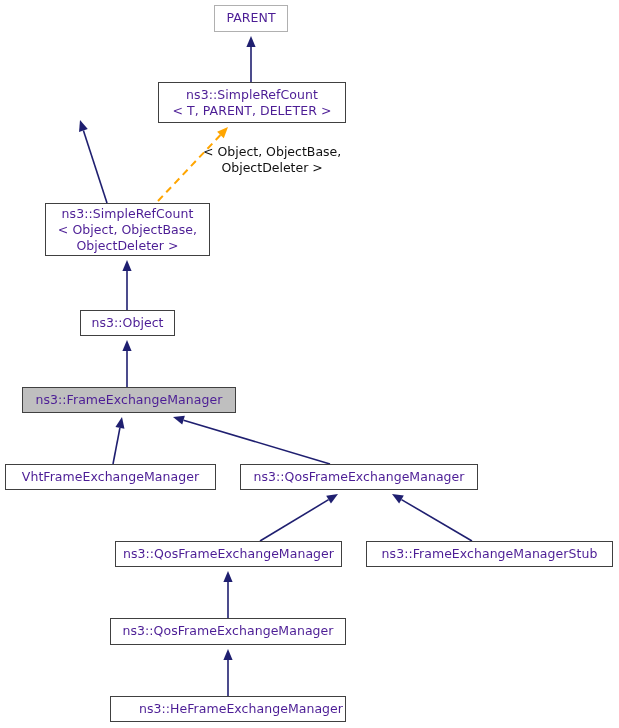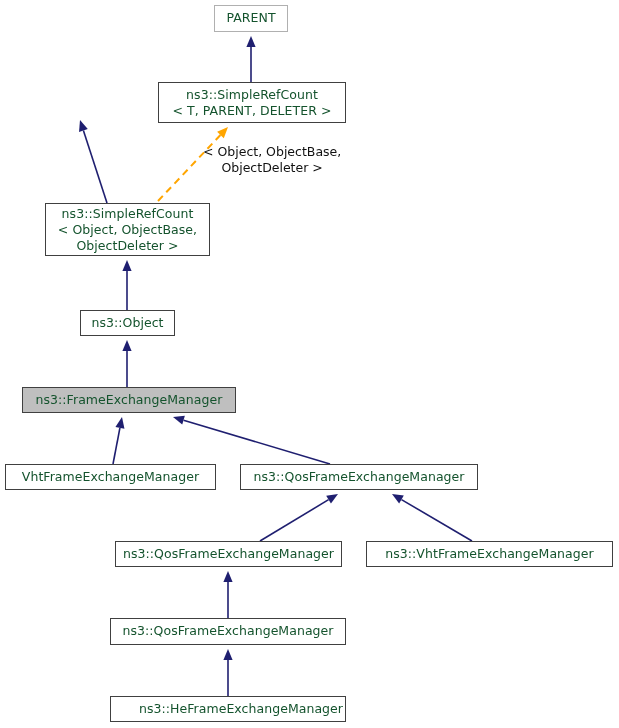--- a/index.html
+++ b/index.html
@@ -29,21 +29,21 @@
   }
   .node {
     position: absolute;
     box-sizing: border-box;
     background: #ffffff;
     border: 1px solid #404040;
     display: flex;
     align-items: center;
     justify-content: center;
     text-align: center;
-    color: #14532d;
+    color: #4c1d95;
     font-size: 12.5px;
     line-height: 14.5px;
     white-space: pre;
     letter-spacing: 0.05px;
     z-index: 3;
   }
   .node.light-border {
     border-color: #b0b0b0;
   }
   .node.highlight {
@@ -119,16 +119,16 @@
     <div class="node multiline" title="ns3::SimpleRefCount &lt; T, PARENT, DELETER &gt;" style="left: 158px; top: 82px; width: 188px; height: 41px;">ns3::SimpleRefCount
 &lt; T, PARENT, DELETER &gt;</div>
     <div class="node multiline" title="ns3::SimpleRefCount &lt; Object, ObjectBase, ObjectDeleter &gt;" style="left: 45px; top: 203px; width: 165px; height: 53px;">ns3::SimpleRefCount
 &lt; Object, ObjectBase,
 ObjectDeleter &gt;</div>
     <div class="node" title="ns3::Object" style="left: 80px; top: 310px; width: 95px; height: 26px;">ns3::Object</div>
     <div class="node highlight" title="ns3::FrameExchangeManager" style="left: 22px; top: 387px; width: 214px; height: 26px;">ns3::FrameExchangeManager</div>
     <div class="node" title="FrameExchangeManagerStub" style="left: 5px; top: 464px; width: 211px; height: 26px;">VhtFrameExchangeManager</div>
     <div class="node" title="ns3::QosFrameExchangeManager" style="left: 240px; top: 464px; width: 238px; height: 26px;">ns3::QosFrameExchangeManager</div>
     <div class="node" title="ns3::HtFrameExchangeManager" style="left: 115px; top: 541px; width: 227px; height: 26px;">ns3::QosFrameExchangeManager</div>
-    <div class="node" title="ns3::WaveFrameExchangeManager" style="left: 366px; top: 541px; width: 247px; height: 26px;">ns3::VhtFrameExchangeManager</div>
+    <div class="node" title="ns3::WaveFrameExchangeManager" style="left: 366px; top: 541px; width: 247px; height: 26px;">ns3::FrameExchangeManagerStub</div>
     <div class="node" title="ns3::VhtFrameExchangeManager" style="left: 110px; top: 618px; width: 236px; height: 27px;">ns3::QosFrameExchangeManager</div>
     <div class="node" title="ns3::HeFrameExchangeManager" style="left: 110px; top: 696px; width: 236px; height: 26px; padding-left: 26px;">ns3::HeFrameExchangeManager</div>
   </div>
 
 </body></html>

